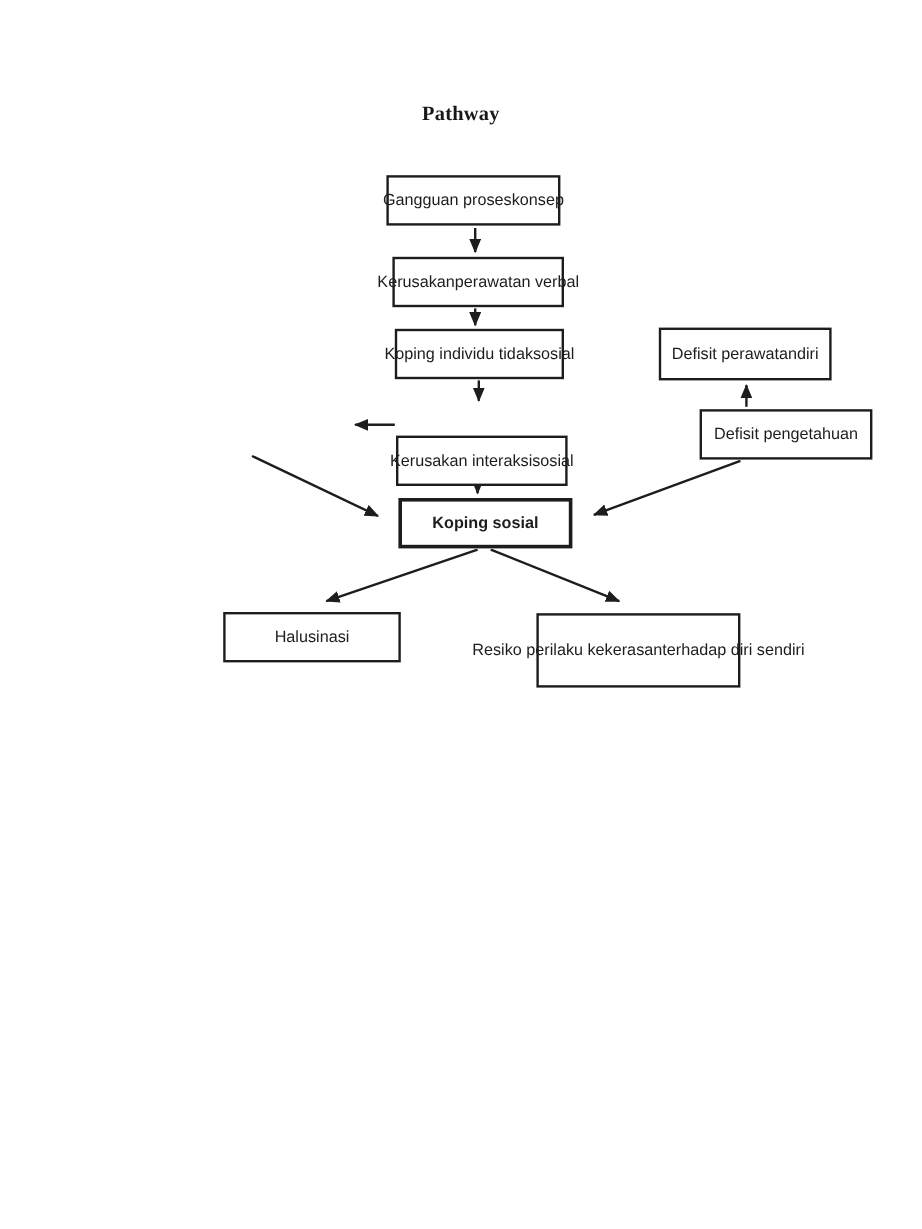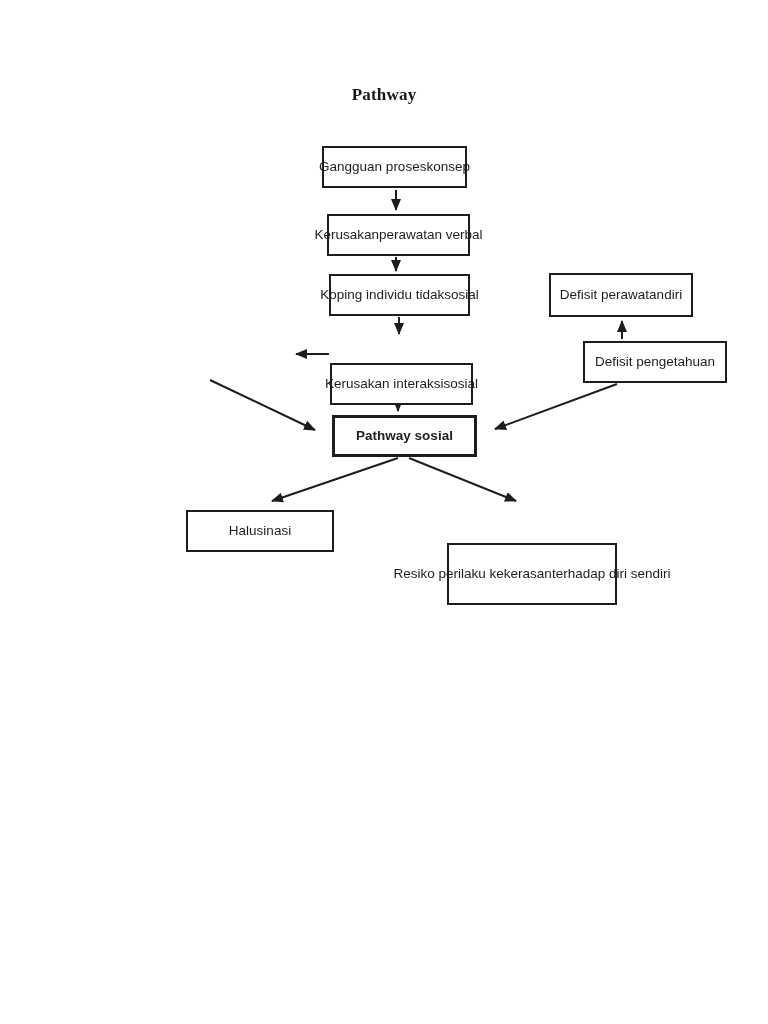--- a/index.html
+++ b/index.html
@@ -52,21 +52,21 @@
   .node span { display: block; white-space: nowrap; }
   #n0 { left: 322px; top: 146px; width: 145px; height: 42px; }
   #n1 { left: 327px; top: 214px; width: 143px; height: 42px; }
   #n2 { left: 329px; top: 274px; width: 141px; height: 42px; }
   #n3 { left: 330px; top: 337px; width: 143px; height: 42px; margin-top: 26px; }
   #n4 { left: 138px; top: 337px; width: 145px; height: 42px; }
   #n5 { left: 549px; top: 273px; width: 144px; height: 44px; align-items: center; }
   #n6 { left: 583px; top: 341px; width: 144px; height: 42px; }
   #n7 { left: 332px; top: 415px; width: 145px; height: 42px; font-weight: bold; border-width: 3px; }
   #n8 { left: 186px; top: 510px; width: 148px; height: 42px; }
-  #n9 { left: 447px; top: 511px; width: 170px; height: 62px; line-height: 22px; margin-top: 32px; }
+  #n9 { left: 447px; top: 511px; width: 170px; height: 62px; line-height: 22px; }
 </style>
 </head>
 <body>
 
 <div class="page">
 
   <div class="doc-title">Pathway</div>
 
   <svg class="arrow-layer" viewBox="0 0 768 1024" xmlns="http://www.w3.org/2000/svg">
     <defs>
@@ -112,21 +112,21 @@
   <div class="node" id="n5">
     <span>Defisit perawatan</span>
     <span>diri</span>
   </div>
 
   <div class="node" id="n6">
     <span>Defisit pengetahuan</span>
   </div>
 
   <div class="node" id="n7">
-    <span>Pathway sosial</span>
+    <span>Koping sosial</span>
   </div>
 
   <div class="node" id="n8">
     <span>Halusinasi</span>
   </div>
 
   <div class="node" id="n9">
     <span>Resiko perilaku kekerasan</span>
     <span>terhadap diri sendiri</span>
   </div>

